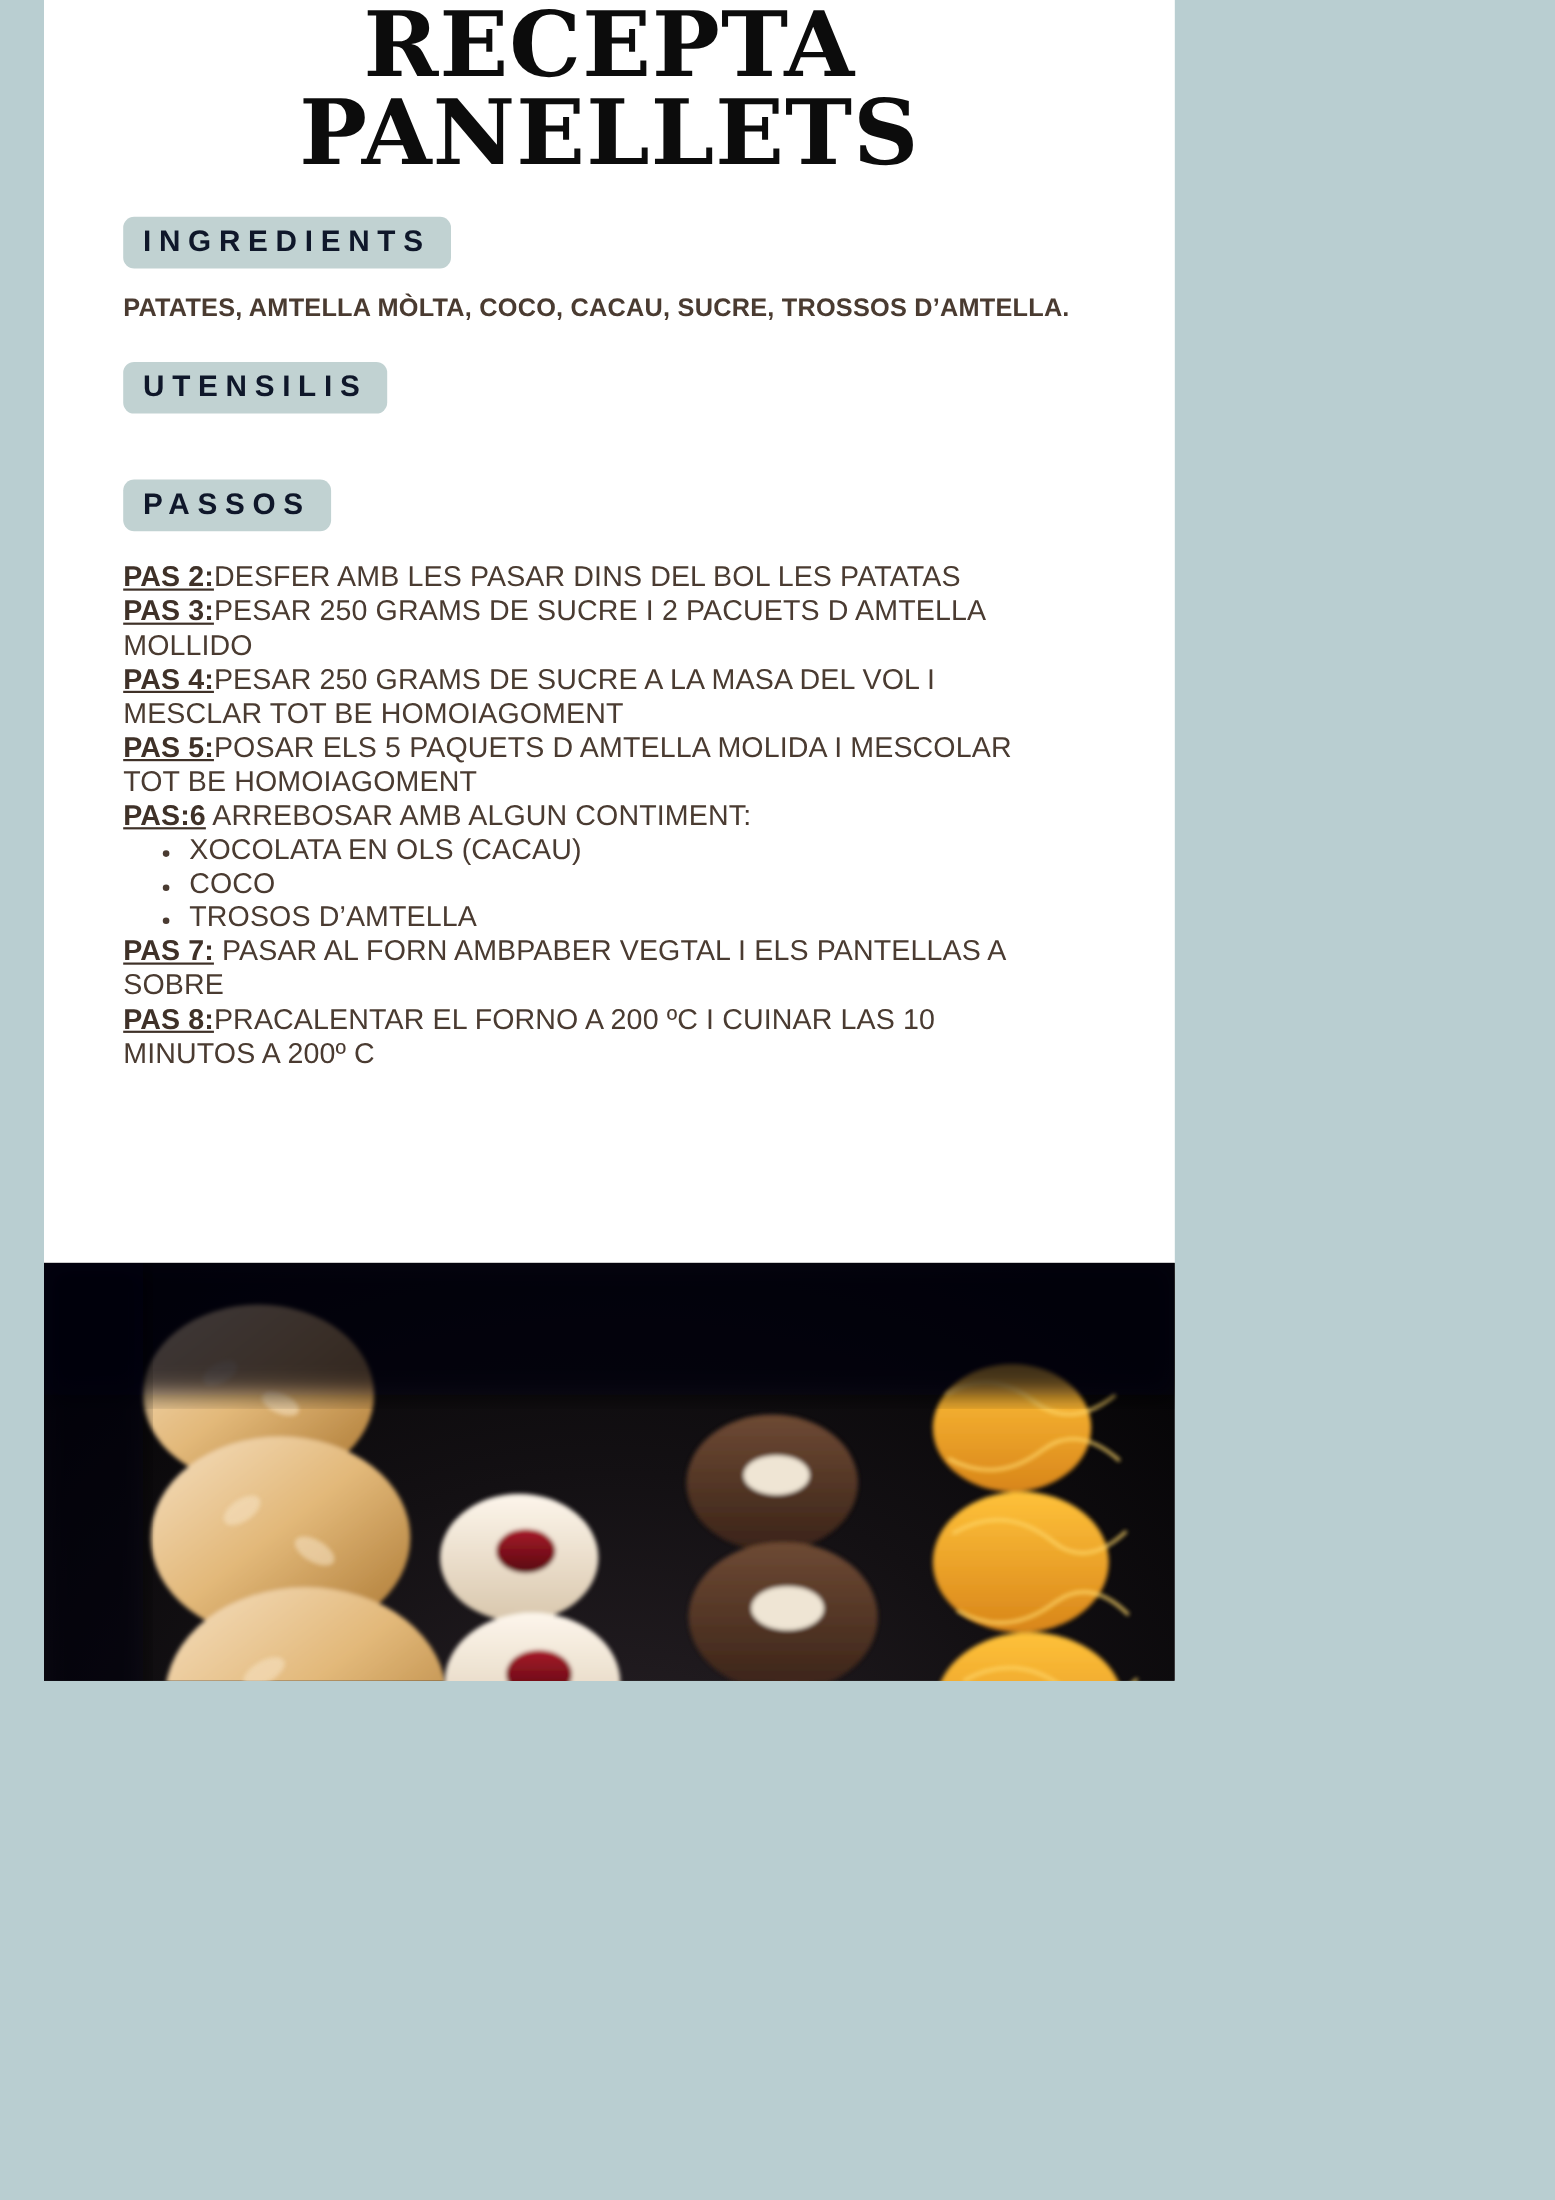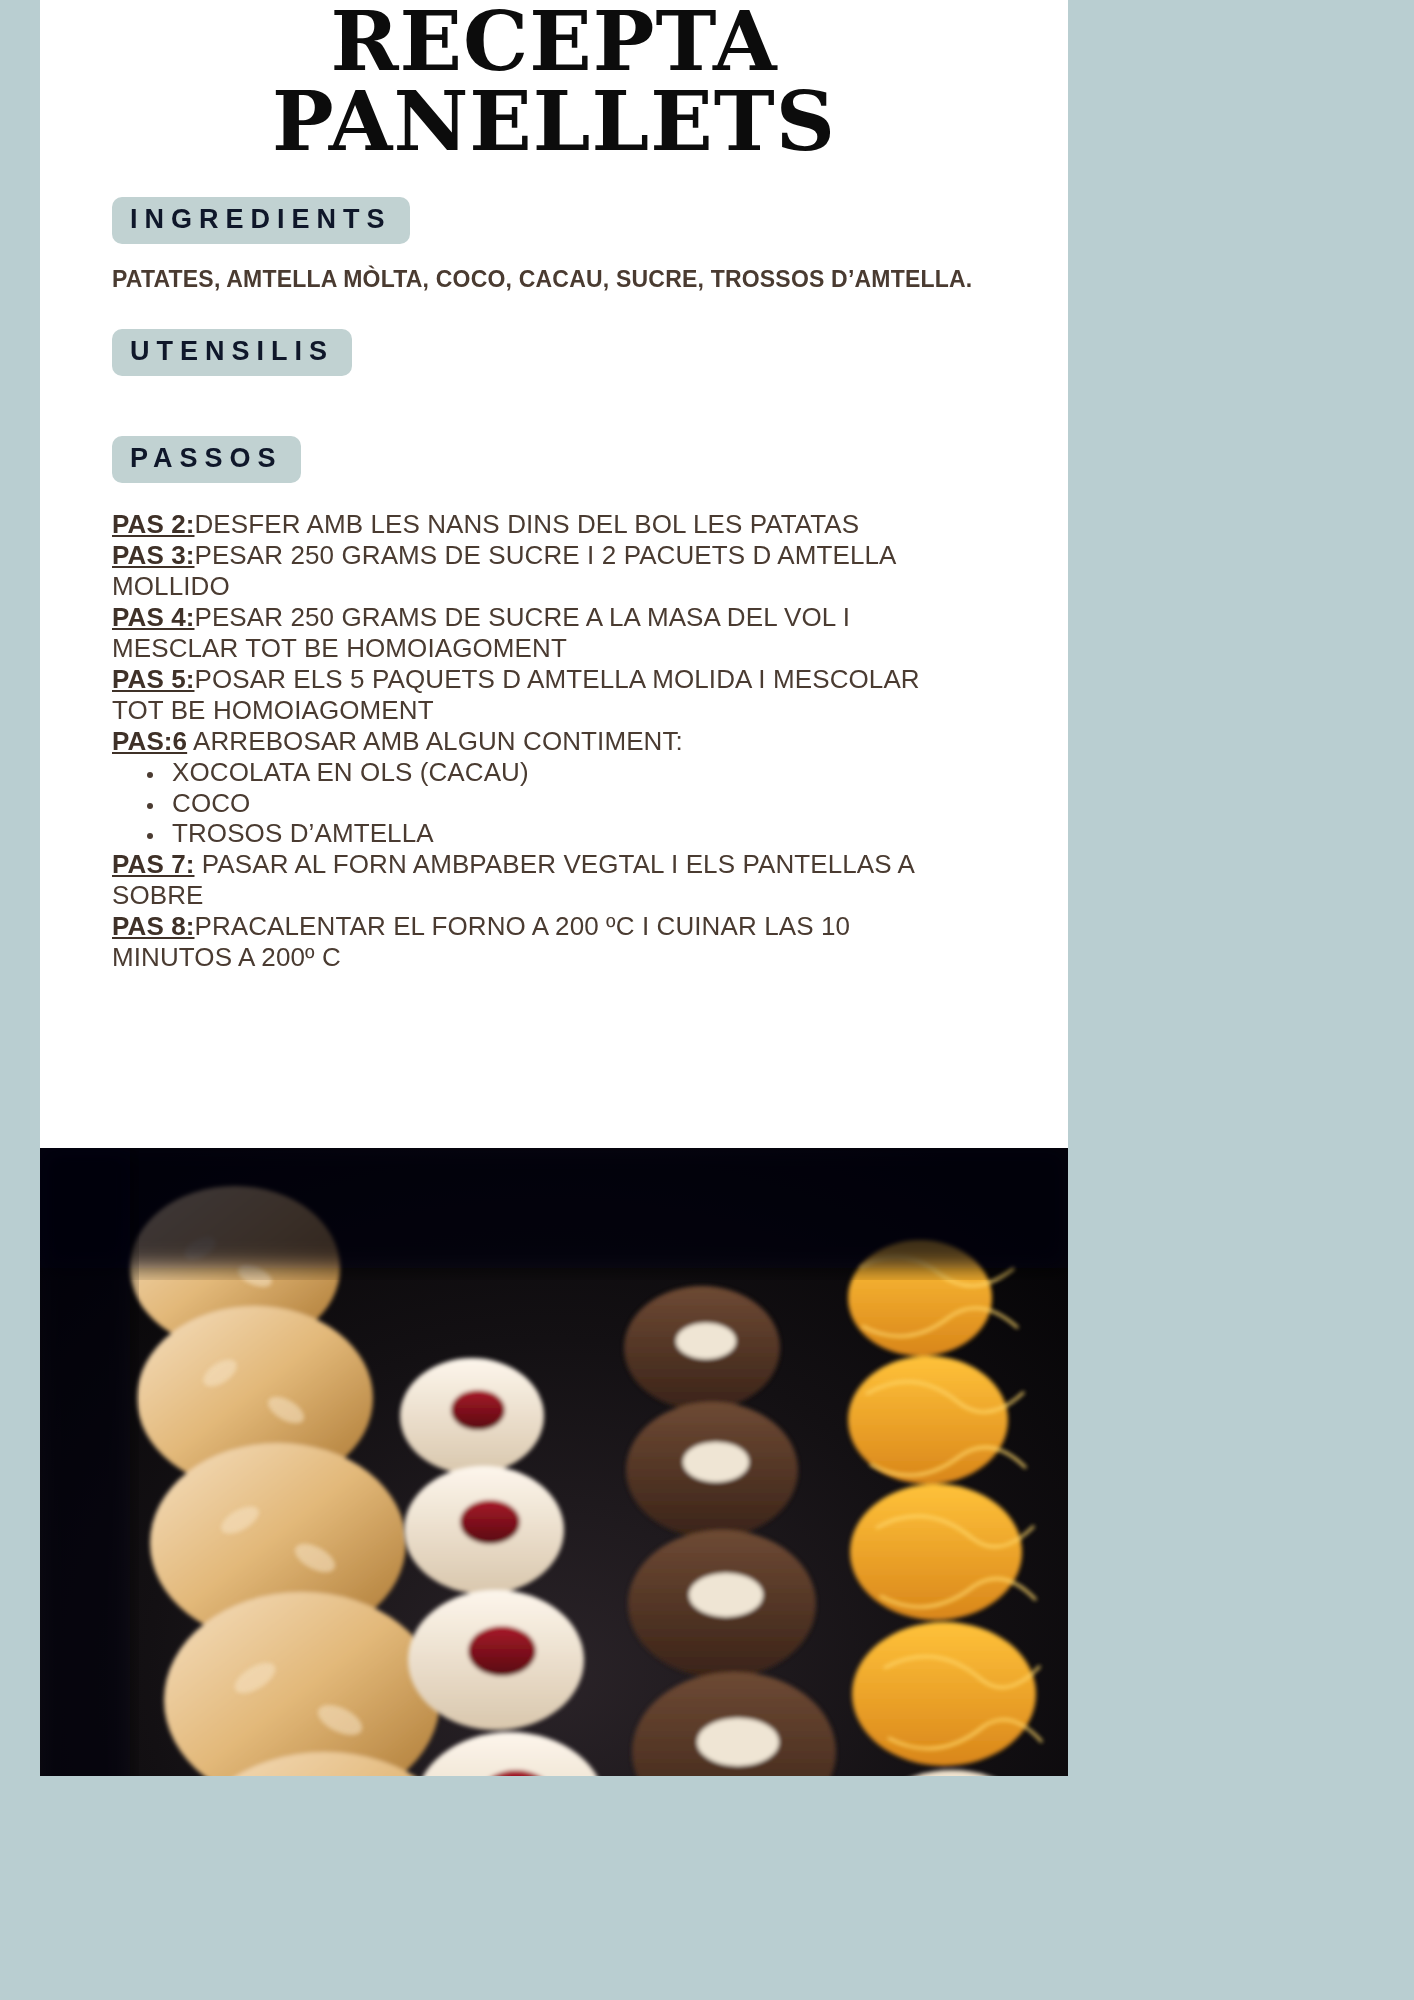--- a/index.html
+++ b/index.html
@@ -5,21 +5,21 @@
   html,body{margin:0;padding:0;}
   body{
     width:1414px;height:2000px;
     background:#b9ced1;
     font-family:"Liberation Sans", sans-serif;
     overflow:hidden;
   }
   .page{
     position:absolute;
     left:40px; top:0;
-    width:1028px; height:1776px;
+    width:1028px; height:1528px;
     background:#ffffff;
     overflow:hidden;
   }
   .title{
     margin:0;
     padding-top:2px;
     text-align:center;
     font-family:"DejaVu Serif", serif;
     font-weight:700;
     font-size:82px;
@@ -107,21 +107,21 @@
     <div class="badge-wrap">
       <span class="badge">UTENSILIS</span>
     </div>
 
     <div class="badge-wrap passos">
       <span class="badge">PASSOS</span>
     </div>
 
     <div class="steps">
 
-      <p class="step"><span class="lbl">PAS 2:</span><span>DESFER AMB LES NANS DINS DEL BOL LES PATATAS</span></p>
+      <p class="step"><span class="lbl">PAS 2:</span><span>DESFER AMB LES PASAR DINS DEL BOL LES PATATAS</span></p>
       <p class="step"><span class="lbl">PAS 3:</span><span>PESAR 250 GRAMS DE SUCRE I 2 PACUETS D AMTELLA MOLLIDO</span></p>
       <p class="step"><span class="lbl">PAS 4:</span><span>PESAR 250 GRAMS DE SUCRE A LA MASA DEL VOL I MESCLAR TOT BE HOMOIAGOMENT</span></p>
       <p class="step"><span class="lbl">PAS 5:</span><span>POSAR ELS 5 PAQUETS D AMTELLA MOLIDA I MESCOLAR TOT BE HOMOIAGOMENT</span></p>
       <p class="step"><span class="lbl">PAS:6</span><span> ARREBOSAR AMB ALGUN CONTIMENT:</span></p>
 
       <ul class="bullets">
         <li>XOCOLATA EN OLS (CACAU)</li>
         <li>COCO</li>
         <li>TROSOS D’AMTELLA</li>
       </ul>

